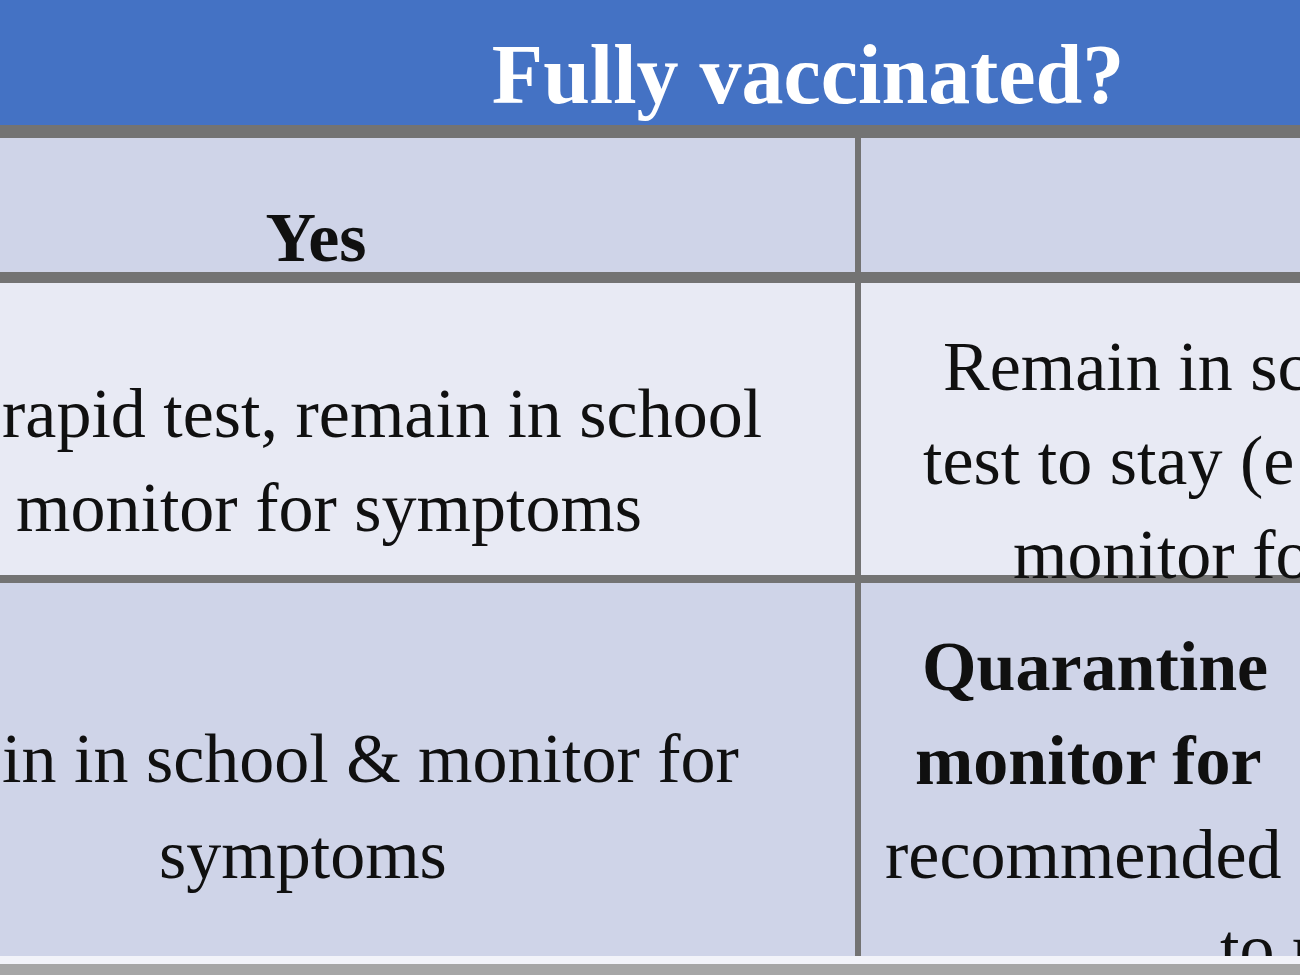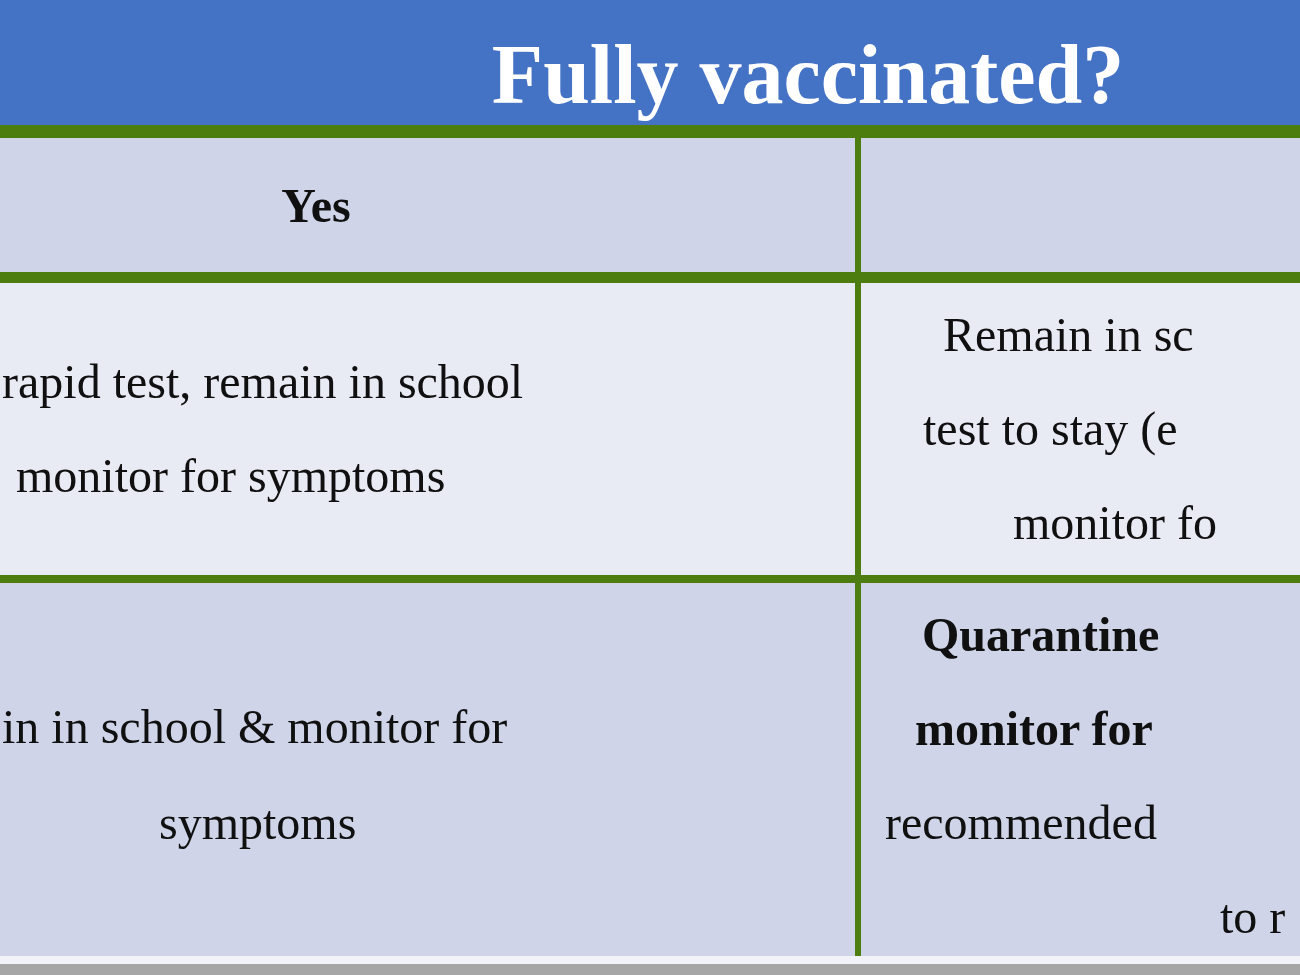--- a/index.html
+++ b/index.html
@@ -1,42 +1,43 @@
 <!DOCTYPE html>
 <html><head>
 <meta charset="utf-8">
 <style>
   html,body{margin:0;padding:0;}
   .screen{
     position:relative;
     width:1300px;height:975px;
     overflow:hidden;
-    background:#4d7c0f;
+    background:#737373;
     font-family:"Liberation Serif","DejaVu Serif",serif;
     color:#101010;
   }
   .cell{position:absolute;}
   .hdr-bar{left:0;top:0;width:1300px;height:125px;background:#4472C4;}
   .hdr-title{
     position:absolute;left:0;top:28px;width:1616px;
     text-align:center;font-size:84px;font-weight:bold;
     line-height:94px;color:#FFFFFF;white-space:pre;
   }
   .c2l{left:0;top:138px;width:855px;height:134px;background:#CFD4E8;}
   .c2r{left:861px;top:138px;width:439px;height:134px;background:#CFD4E8;}
   .c3l{left:0;top:283px;width:855px;height:292px;background:#E8EAF4;}
   .c3r{left:861px;top:283px;width:439px;height:292px;background:#E8EAF4;}
   .c4l{left:0;top:583px;width:855px;height:373px;background:#CFD4E8;}
   .c4r{left:861px;top:583px;width:439px;height:373px;background:#CFD4E8;}
   .strip{left:0;top:956px;width:1300px;height:8px;background:#F2F3F9;}
   .graybar{left:0;top:964px;width:1300px;height:11px;background:#A6A6A6;}
   .line{
     position:absolute;
-    font-size:48px;line-height:94px;
+    font-size:70px;line-height:94px;
     white-space:pre;
+    margin-top:32px;
   }
   .bold{font-weight:bold;}
   .yes-label{left:116px;top:159px;width:400px;text-align:center;}
   .r3l1{left:2px;top:335px;}
   .r3l2{left:16px;top:429px;}
   .r3r1{left:943px;top:288px;}
   .r3r2{left:923px;top:382px;}
   .r3r3{left:1013px;top:476px;}
   .r4l1{left:2px;top:680px;}
   .r4l2{left:159px;top:776px;}

